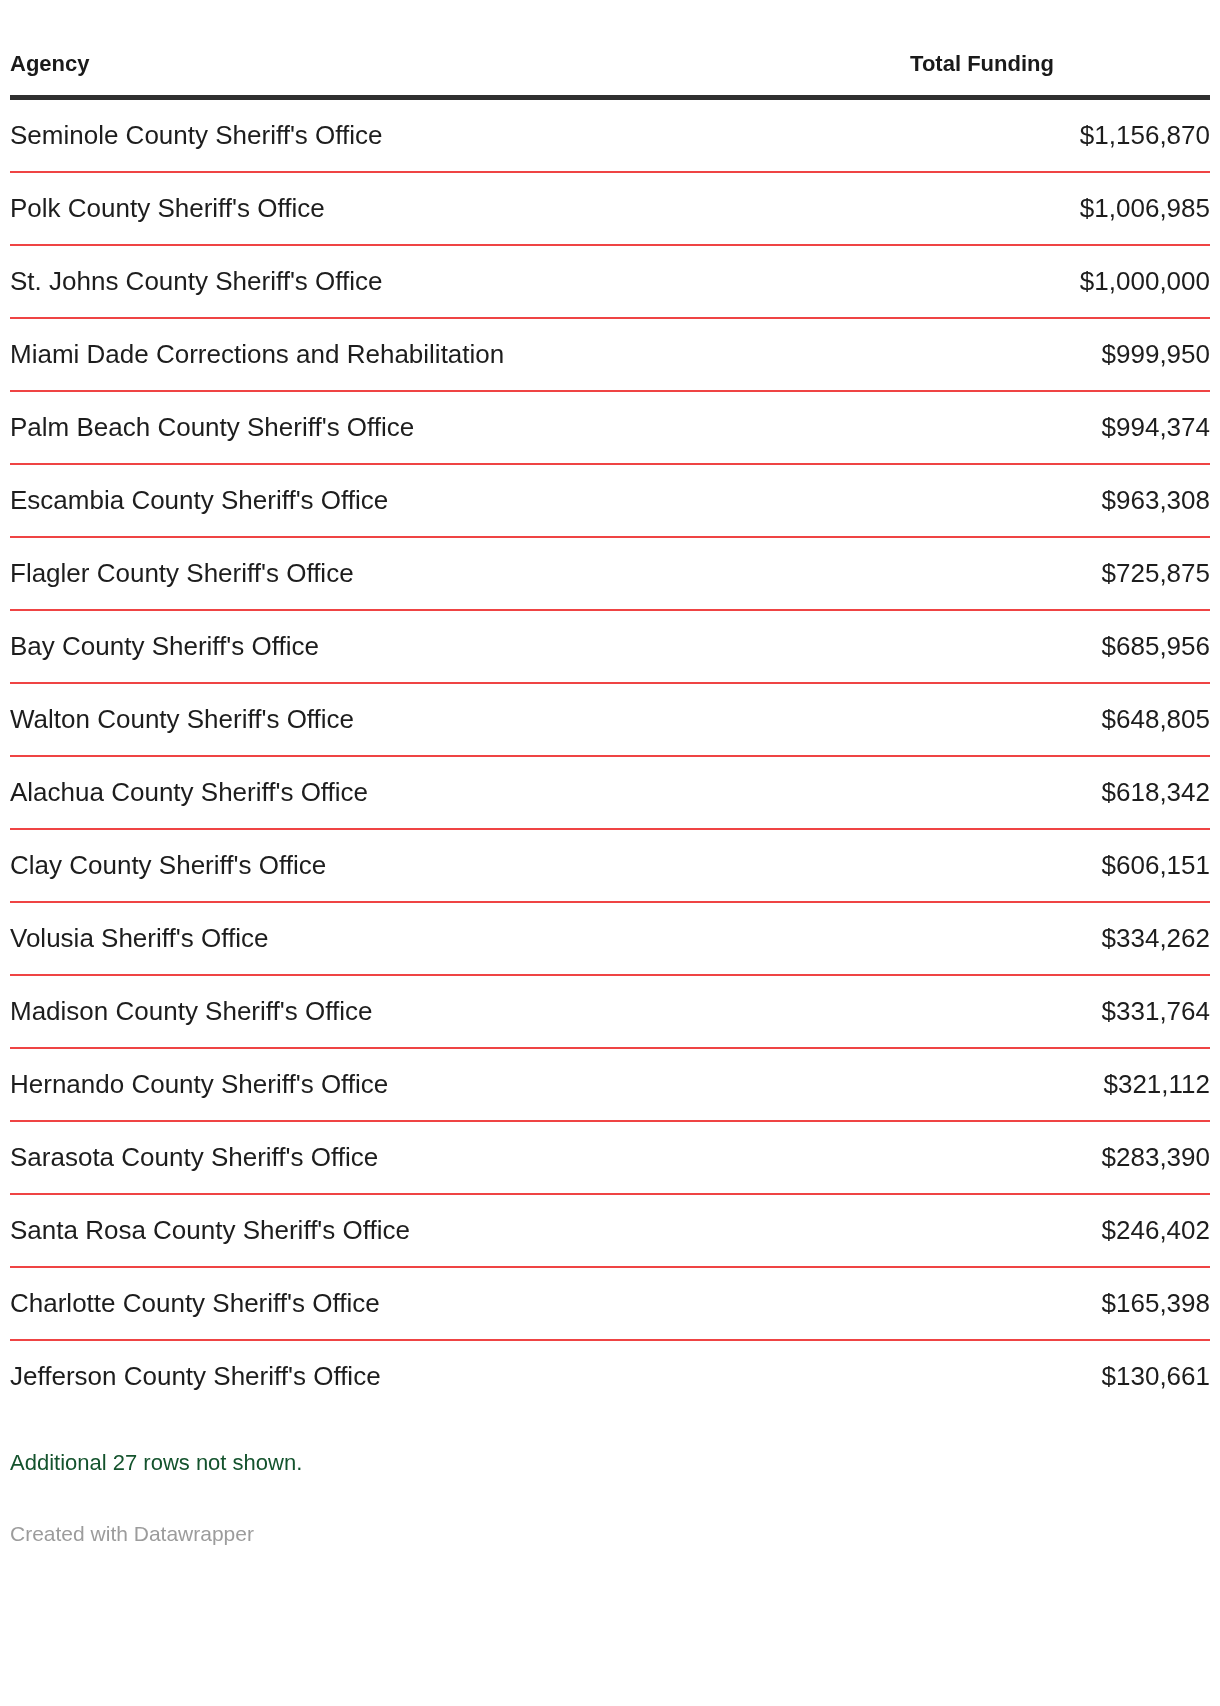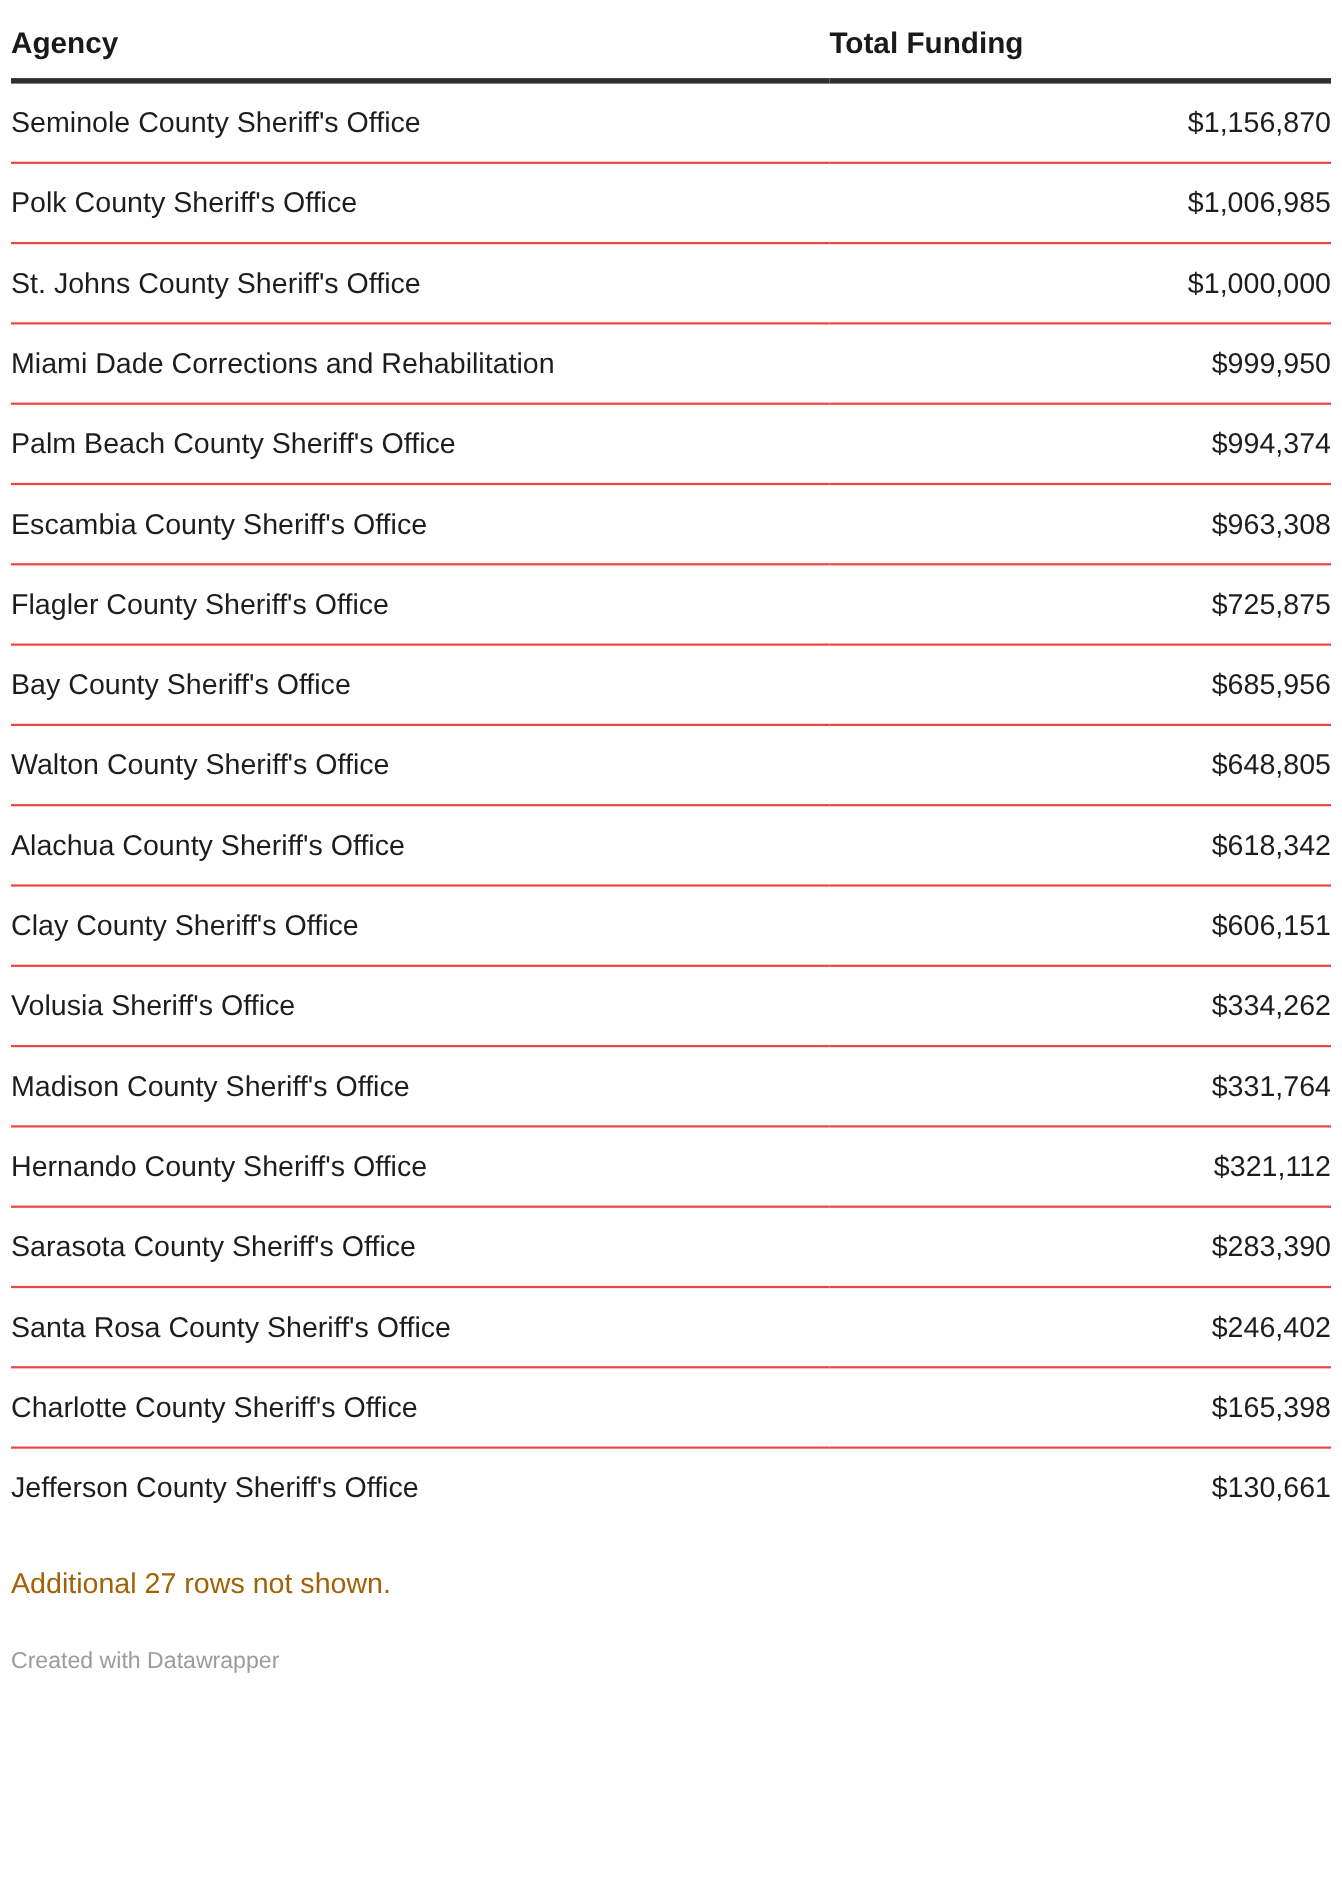--- a/index.html
+++ b/index.html
@@ -17,53 +17,53 @@
   }
   .wrap {
     padding: 0 10px;
   }
   table.dw-table {
     width: 100%;
     border-collapse: collapse;
     table-layout: fixed;
   }
   thead th {
-    font-size: 27px;
+    font-size: 22px;
     font-weight: 700;
     color: #1a1a1a;
     text-align: left;
-    padding: 24px 0 16px 0;
+    padding: 48px 0 16px 0;
     border-bottom: 5px solid #2f2f2f;
     line-height: 31px;
   }
   thead th.num {
-    text-align: left;
+    text-align: center;
   }
   tbody td {
     font-size: 26px;
     line-height: 31px;
     height: 71px;
     padding: 0;
     vertical-align: middle;
     border-bottom: 2px solid #ef4444;
     color: #1d1d1d;
     font-variant-numeric: tabular-nums;
     white-space: nowrap;
     overflow: hidden;
   }
   tbody td.num {
     text-align: right;
   }
   tbody tr:last-child td {
     border-bottom: none;
   }
   .note {
-    font-size: 26px;
+    font-size: 22px;
     line-height: 30px;
-    color: #a16207;
+    color: #14532d;
     margin: 36px 0 0 0;
   }
   .credit {
     font-size: 21px;
     line-height: 24px;
     color: #9c9c9c;
     margin: 44px 0 0 0;
   }
 </style>
 </head>

